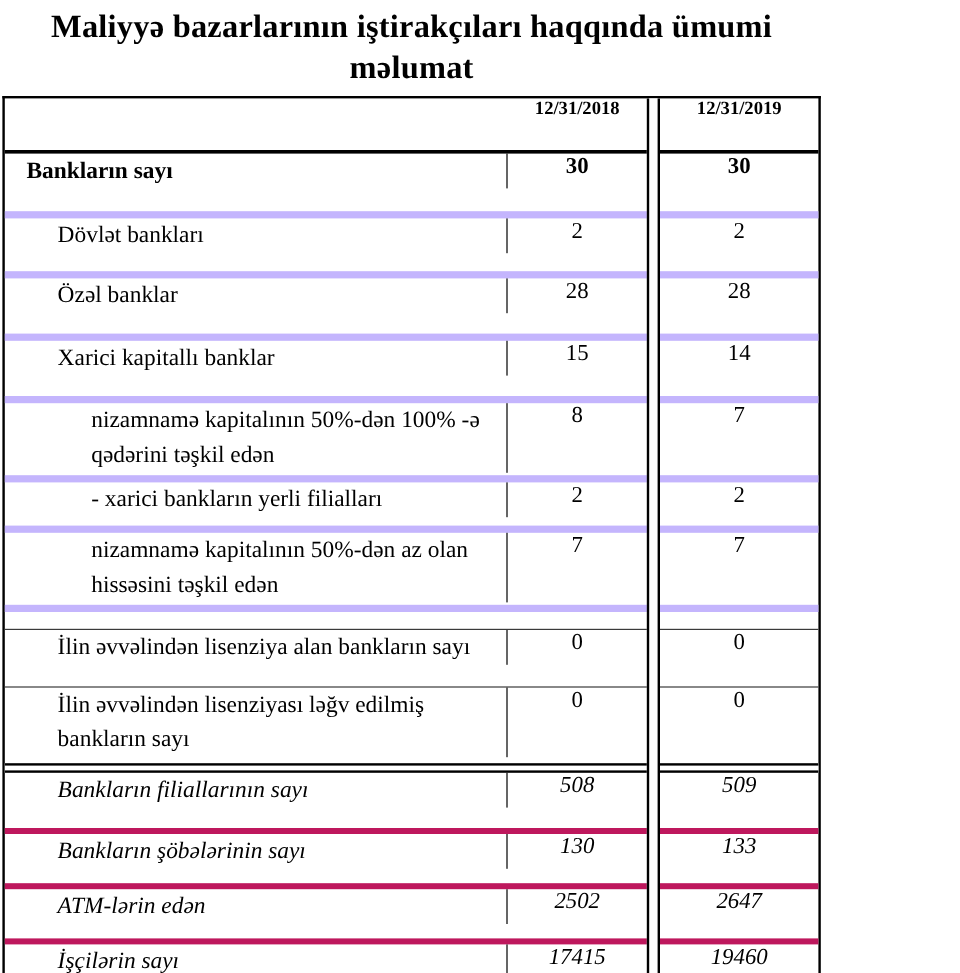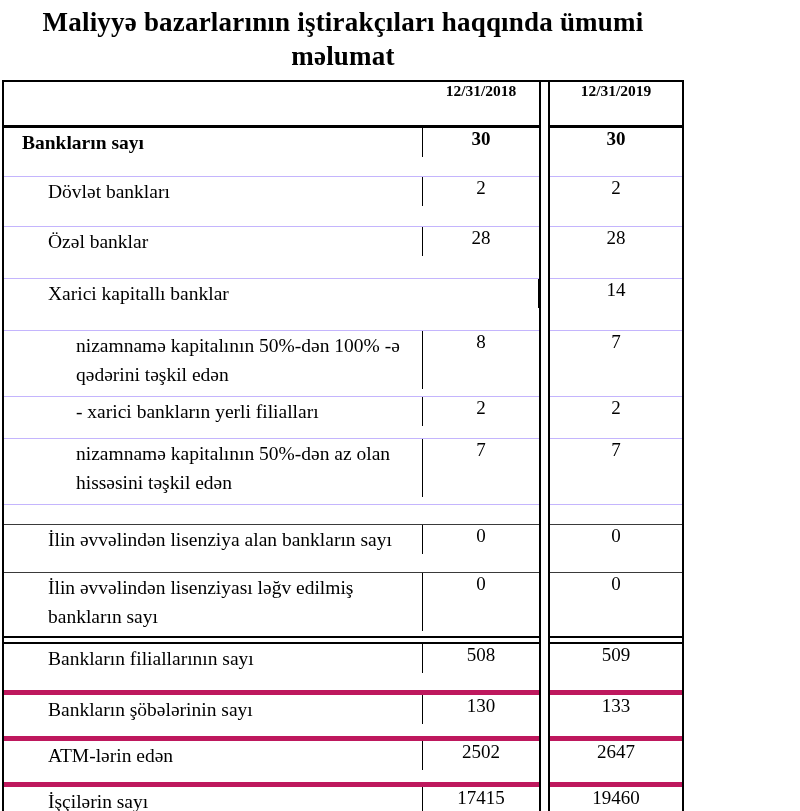--- a/index.html
+++ b/index.html
@@ -64,29 +64,29 @@
 
   .header { min-height: 46px; border-bottom: 3px solid #000; }
   .colhead { font-weight: bold; font-size: 15.5px; }
 
   .ind0 { padding-left: 18px; font-weight: bold; }
   .ind1 { padding-left: 44px; }
   .ind2 { padding-left: 72px; }
 
   .r-bold .v { font-weight: bold; }
 
-  .sep-light { border-top: 1px solid #c4b5fd; }
+  .sep-light { border-top: 6px solid #c4b5fd; }
   .sep-mid   { border-top: 5px solid #be185d; }
   .sep-dark  { border-top: 1px solid #3a3a3a; }
 
   .h48 { min-height: 48px; }
   .h50 { min-height: 50px; }
   .h52 { min-height: 52px; }
   .h42 { min-height: 42px; }
-  .h46 { min-height: 46px; }
+  .h46 { min-height: 46px; font-style: italic; }
   .h64 { min-height: 64px; }
   .h66 { min-height: 66px; }
 
   .spacer-row { min-height: 20px; }
 
   .section-divider {
     height: 8px;
     border-top: 2px solid #000;
     border-bottom: 2px solid #000;
     background: #fff;
@@ -128,20 +128,21 @@
 
     <div class="row sep-light h52">
       <div class="label ind1">Özəl banklar</div>
       <div class="v v1">28</div>
       <div class="gapcell"></div>
       <div class="v v2">28</div>
     </div>
 
     <div class="row sep-light h52">
       <div class="label ind1">Xarici kapitallı banklar</div>
+      <div class="v v1">15</div>
       <div class="gapcell"></div>
       <div class="v v2">14</div>
     </div>
 
     <div class="row sep-light h66">
       <div class="label ind2">
         <span class="wrap-narrow">nizamnamə kapitalının 50%-dən 100% -ə qədərini təşkil edən</span>
       </div>
       <div class="v v1">8</div>
       <div class="gapcell"></div>

